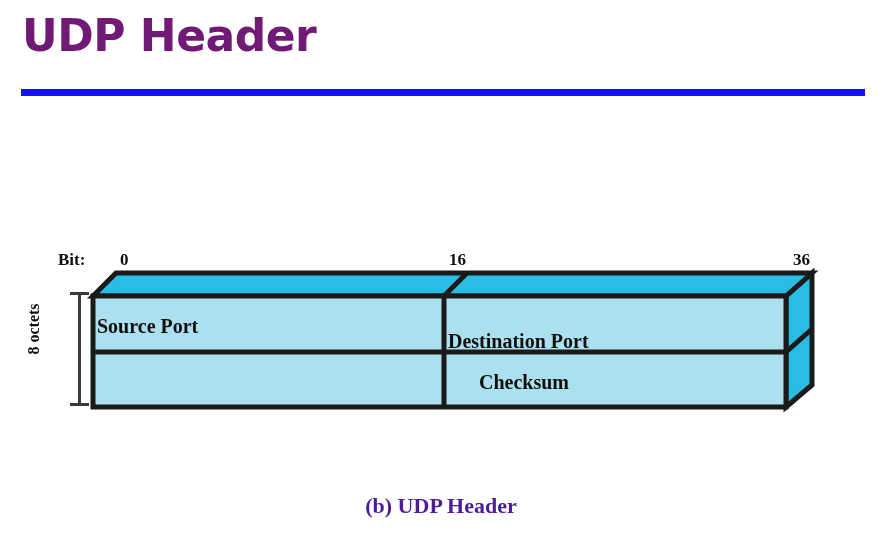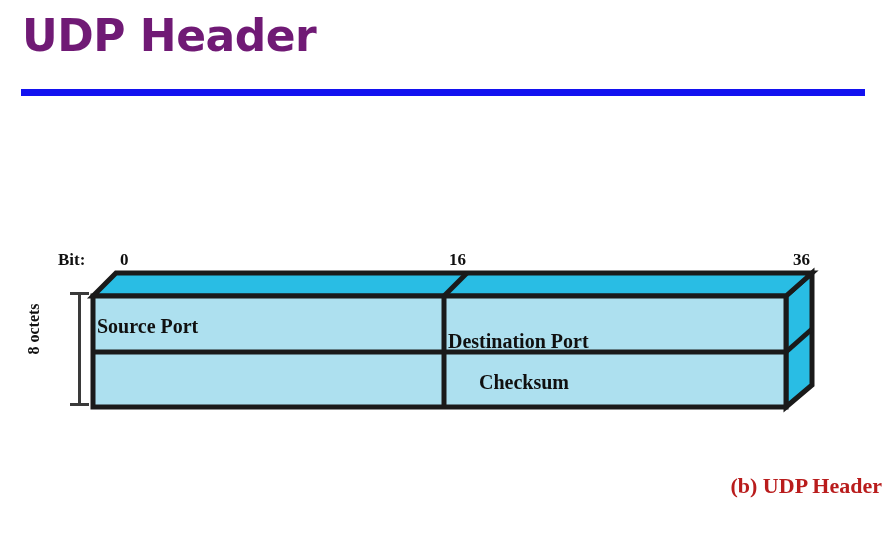--- a/index.html
+++ b/index.html
@@ -122,27 +122,27 @@
     text-align: center;
     transform: rotate(-90deg);
     transform-origin: center center;
     white-space: nowrap;
   }
 
   
   #figure-caption {
     position: absolute;
     left: 0;
-    top: 473px;
+    top: 493px;
     width: 882px;
-    text-align: right;
+    text-align: center;
     font-family: "Liberation Serif", "DejaVu Serif", serif;
     font-weight: bold;
     font-size: 22px;
-    color: #b91c1c;
+    color: #4c1d95;
   }
 </style>
 </head>
 <body>
 
 <div id="slide-title">UDP Header</div>
 
 <div id="title-rule"></div>
 
 <div id="figure">

